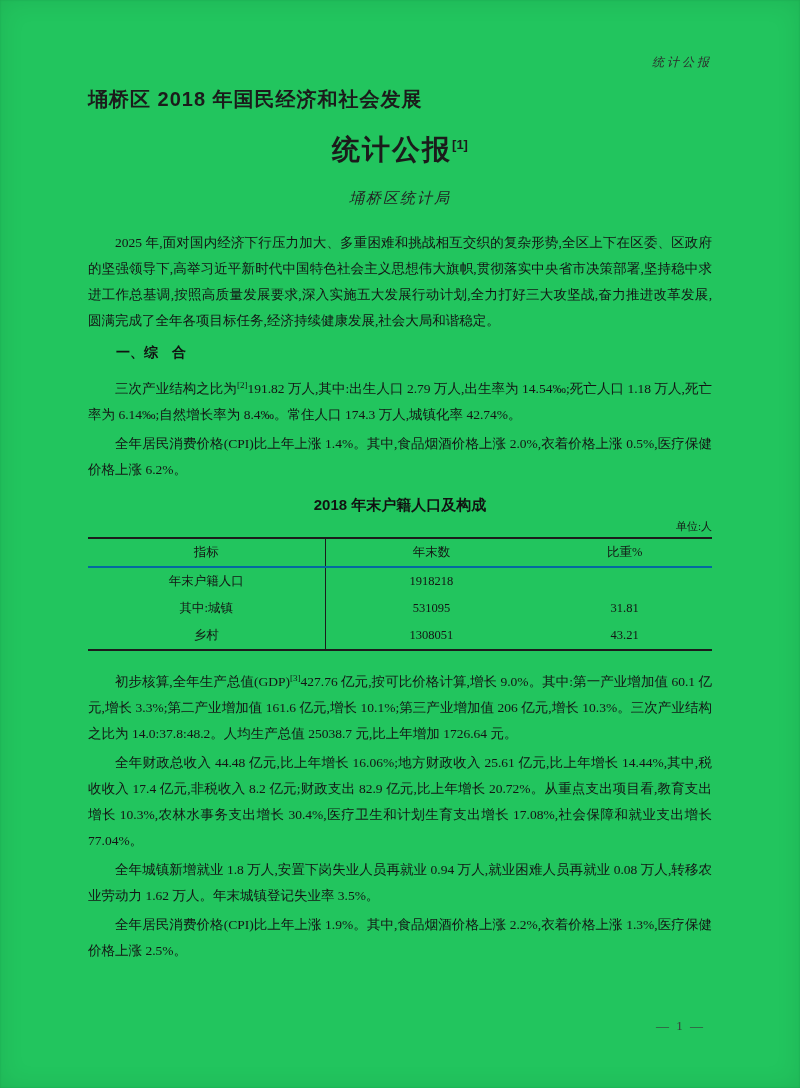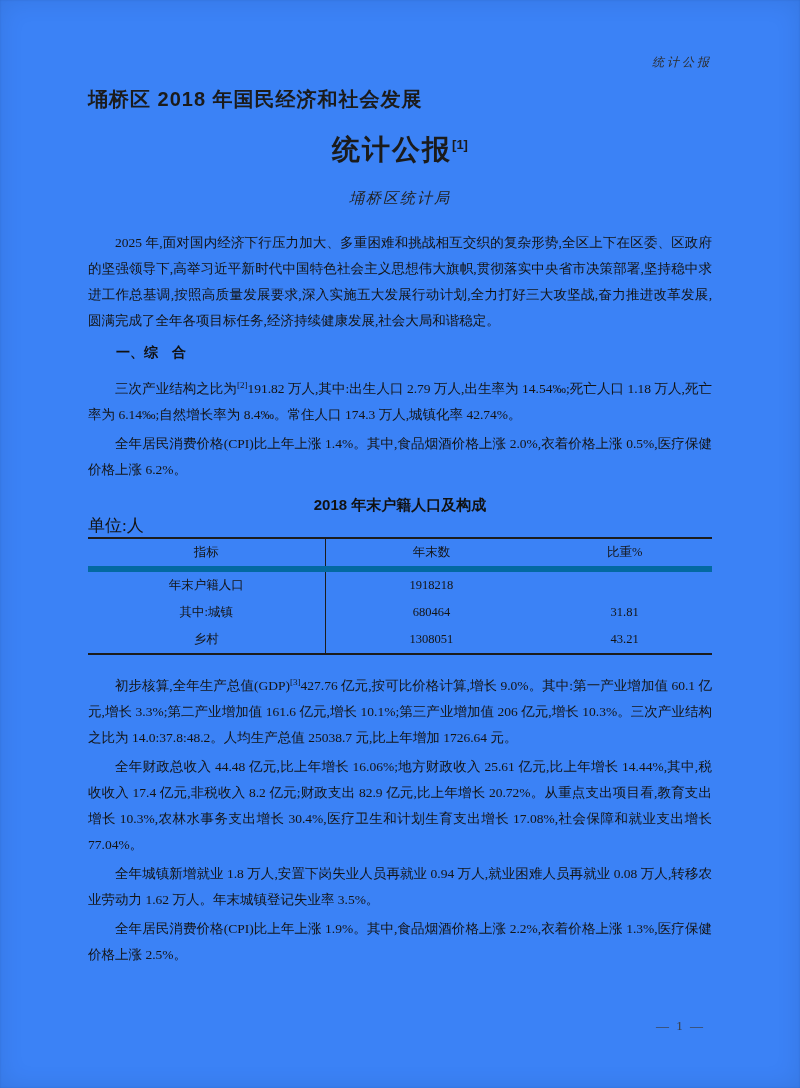--- a/index.html
+++ b/index.html
@@ -5,21 +5,21 @@
   html, body {
     margin: 0;
     padding: 0;
     background: #dcdcdc;
   }
   .page {
     position: relative;
     width: 800px;
     height: 1088px;
     margin: 0 auto;
-    background: #3b82f6;
+    background: #22c55e;
     box-shadow: inset 0 0 26px rgba(0,0,0,0.09), inset 0 0 2px rgba(0,0,0,0.12);
     overflow: hidden;
     color: #1b1b1b;
     font-family: "Liberation Serif", "DejaVu Serif", serif;
   }
   .running-header {
     position: absolute;
     top: 54px;
     right: 88px;
     font-size: 12px;
@@ -95,35 +95,36 @@
   }
   .table-title {
     text-align: center;
     font-family: "Liberation Sans", "DejaVu Sans", sans-serif;
     font-weight: bold;
     font-size: 15px;
     line-height: 20px;
     color: #111;
   }
   .table-unit {
-    font-size: 17px;
+    text-align: right;
+    font-size: 11px;
     line-height: 18px;
     margin-top: 2px;
     color: #141414;
   }
   table.pop-table {
     width: 100%;
     border-collapse: collapse;
     border-top: 2.5px solid #1c1c1c;
     border-bottom: 2.5px solid #1c1c1c;
     margin-top: 2px;
   }
   table.pop-table th {
     font-weight: normal;
-    border-bottom: 6px solid #0369a1;
+    border-bottom: 2px solid #0369a1;
   }
   table.pop-table th, table.pop-table td {
     text-align: center;
     font-size: 12.5px;
     padding: 5px 4px;
     color: #141414;
   }
   table.pop-table th:first-child, table.pop-table td:first-child {
     border-right: 1.5px solid #1c1c1c;
   }
@@ -183,21 +184,21 @@
           </tr>
         </thead>
         <tbody>
           <tr>
             <td>年末户籍人口</td>
             <td>1918218</td>
             <td></td>
           </tr>
           <tr>
             <td>其中:城镇</td>
-            <td>680464</td>
+            <td>531095</td>
             <td>31.81</td>
           </tr>
           <tr>
             <td>乡村</td>
             <td>1308051</td>
             <td>43.21</td>
           </tr>
         </tbody>
       </table>
     </div>

